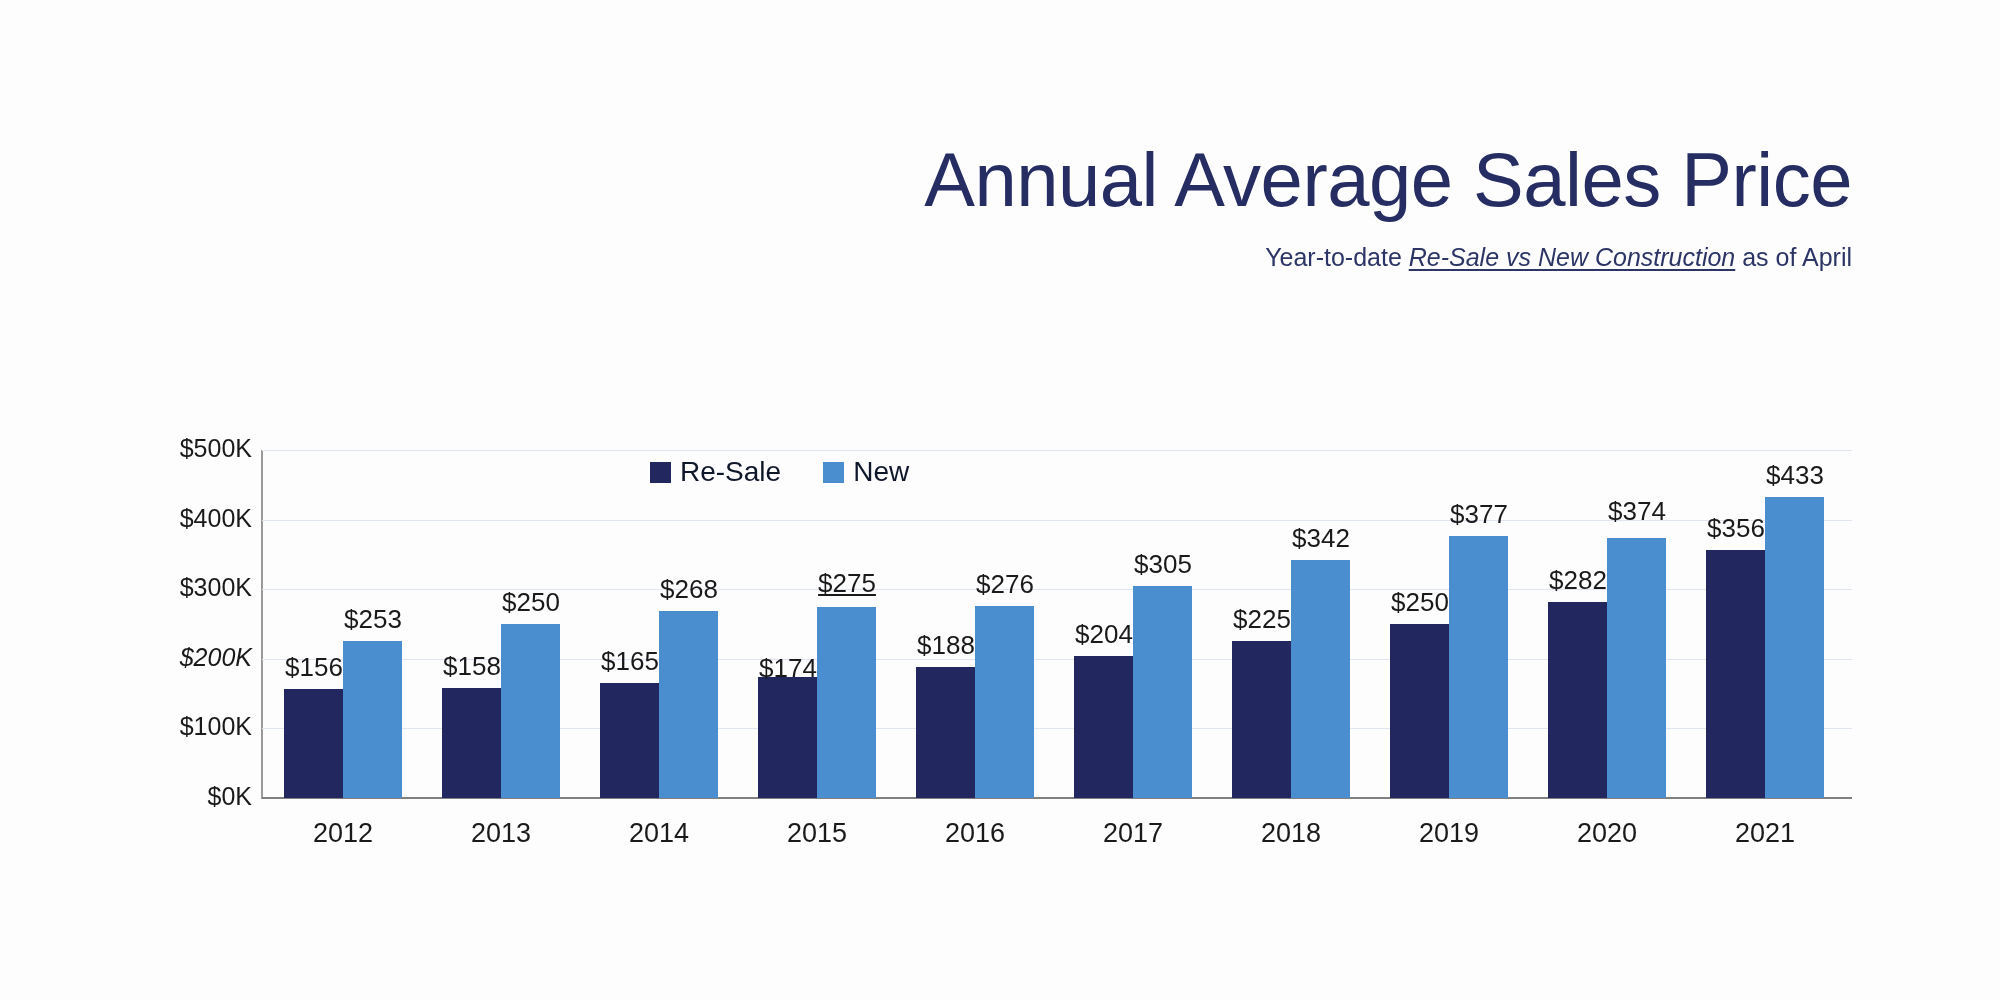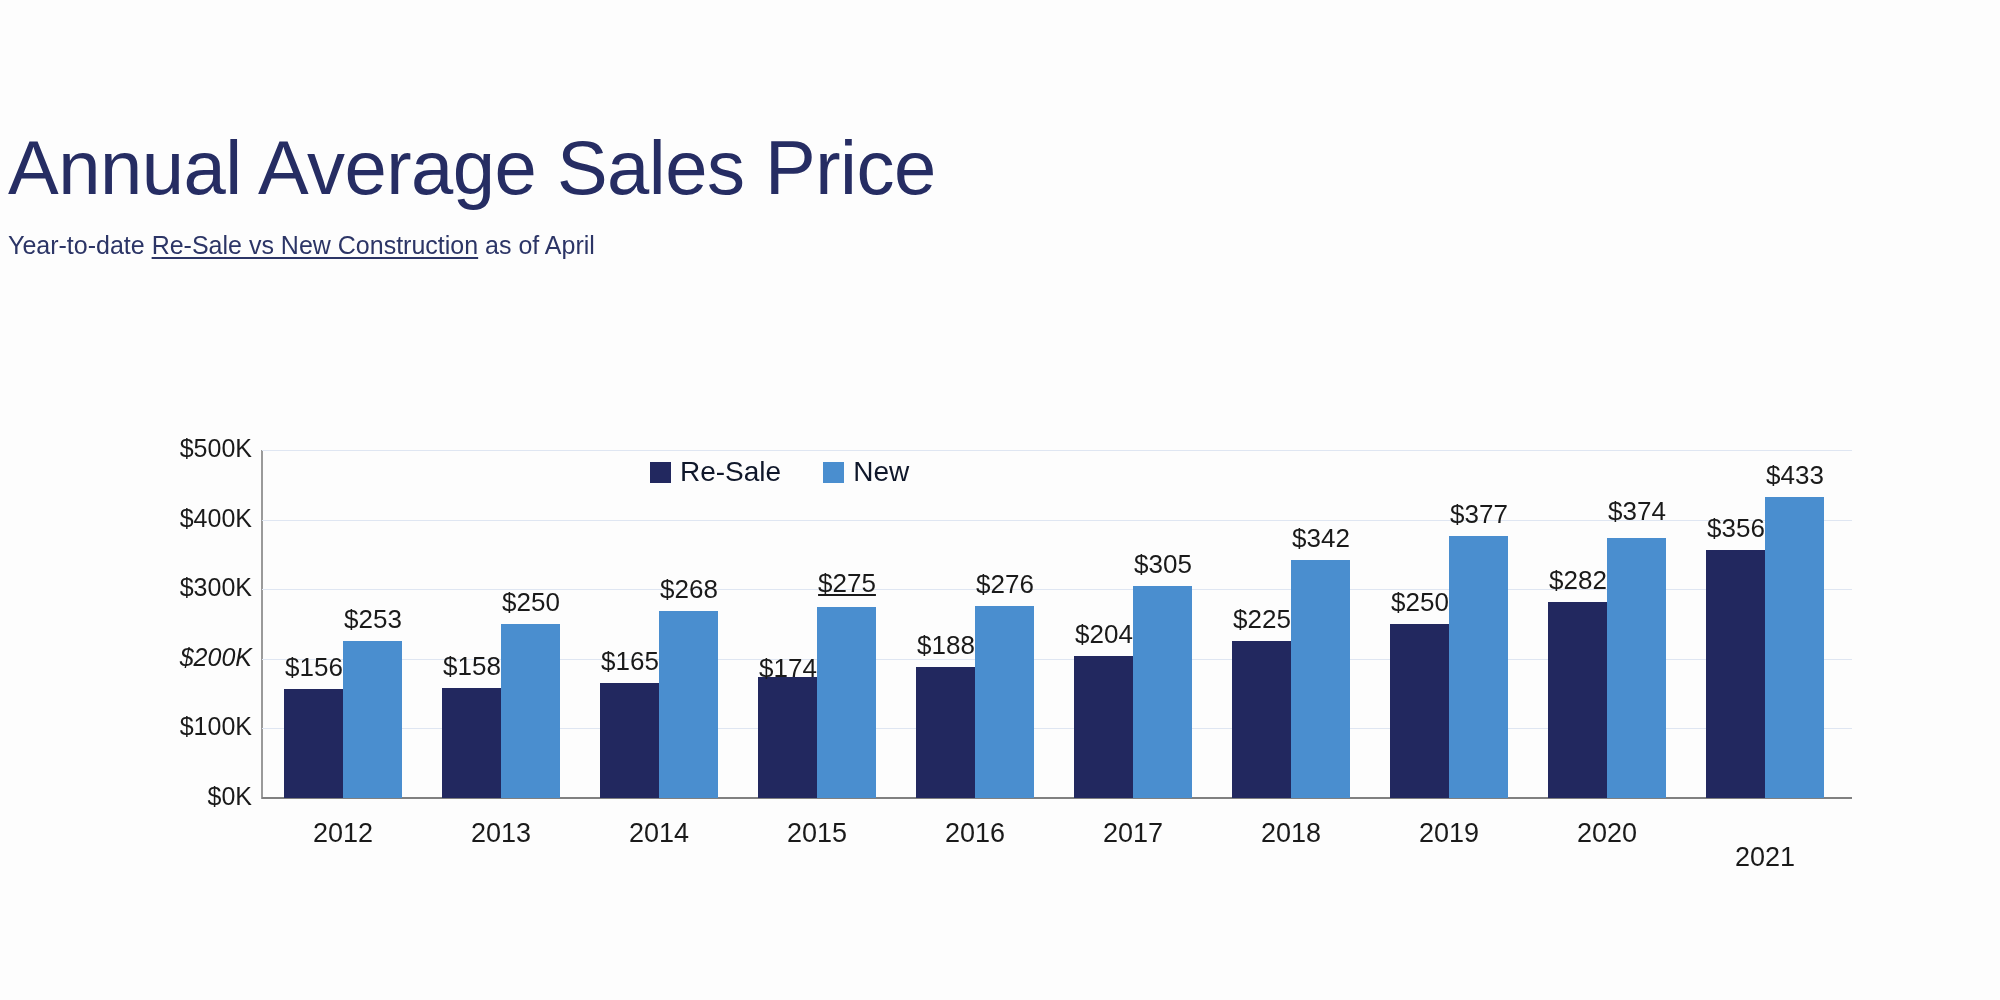--- a/index.html
+++ b/index.html
@@ -20,24 +20,23 @@
     position: relative;
     width: 2000px;
     height: 1000px;
     background: #fdfdfd;
   }
 
   
   #header {
     position: absolute;
     left: 0;
-    top: 130px;
+    top: 142px;
     width: 1852px;
-    text-align: left;
-    padding-left: 8px;
+    text-align: right;
   }
   #chart-title {
     font-family: "Liberation Sans", sans-serif;
     font-size: 76px;
     font-weight: 400;
     letter-spacing: -0.5px;
     color: #262d63;
     line-height: 1.0;
     white-space: nowrap;
     margin: 0;
@@ -47,20 +46,21 @@
     font-family: "Liberation Sans", sans-serif;
     font-size: 25px;
     font-weight: 400;
     color: #2c3566;
     line-height: 1.1;
     white-space: nowrap;
   }
   #chart-subtitle .u {
     text-decoration: underline;
     text-underline-offset: 3px;
+    font-style: italic;
   }
 
   
   
   #plot {
     position: absolute;
     left: 262px;
     top: 450px;
     width: 1590px;
     height: 348px;
@@ -261,21 +261,21 @@
   <div id="xlabels">
       <div class="xlabel" style="left: 263px;">2012</div>
       <div class="xlabel" style="left: 421px;">2013</div>
       <div class="xlabel" style="left: 579px;">2014</div>
       <div class="xlabel" style="left: 737px;">2015</div>
       <div class="xlabel" style="left: 895px;">2016</div>
       <div class="xlabel" style="left: 1053px;">2017</div>
       <div class="xlabel" style="left: 1211px;">2018</div>
       <div class="xlabel" style="left: 1369px;">2019</div>
       <div class="xlabel" style="left: 1527px;">2020</div>
-      <div class="xlabel" style="left: 1685px; margin-top: 24px;">2021</div>
+      <div class="xlabel" style="left: 1685px;">2021</div>
     </div>
 
   <div id="legend">
       <div class="legend-item">
         <span class="legend-swatch" style="background: rgb(34, 40, 95);"></span>
         <span class="legend-text">Re-Sale</span>
       </div>
       <div class="legend-item">
         <span class="legend-swatch" style="background: rgb(74, 142, 207);"></span>
         <span class="legend-text">New</span>

